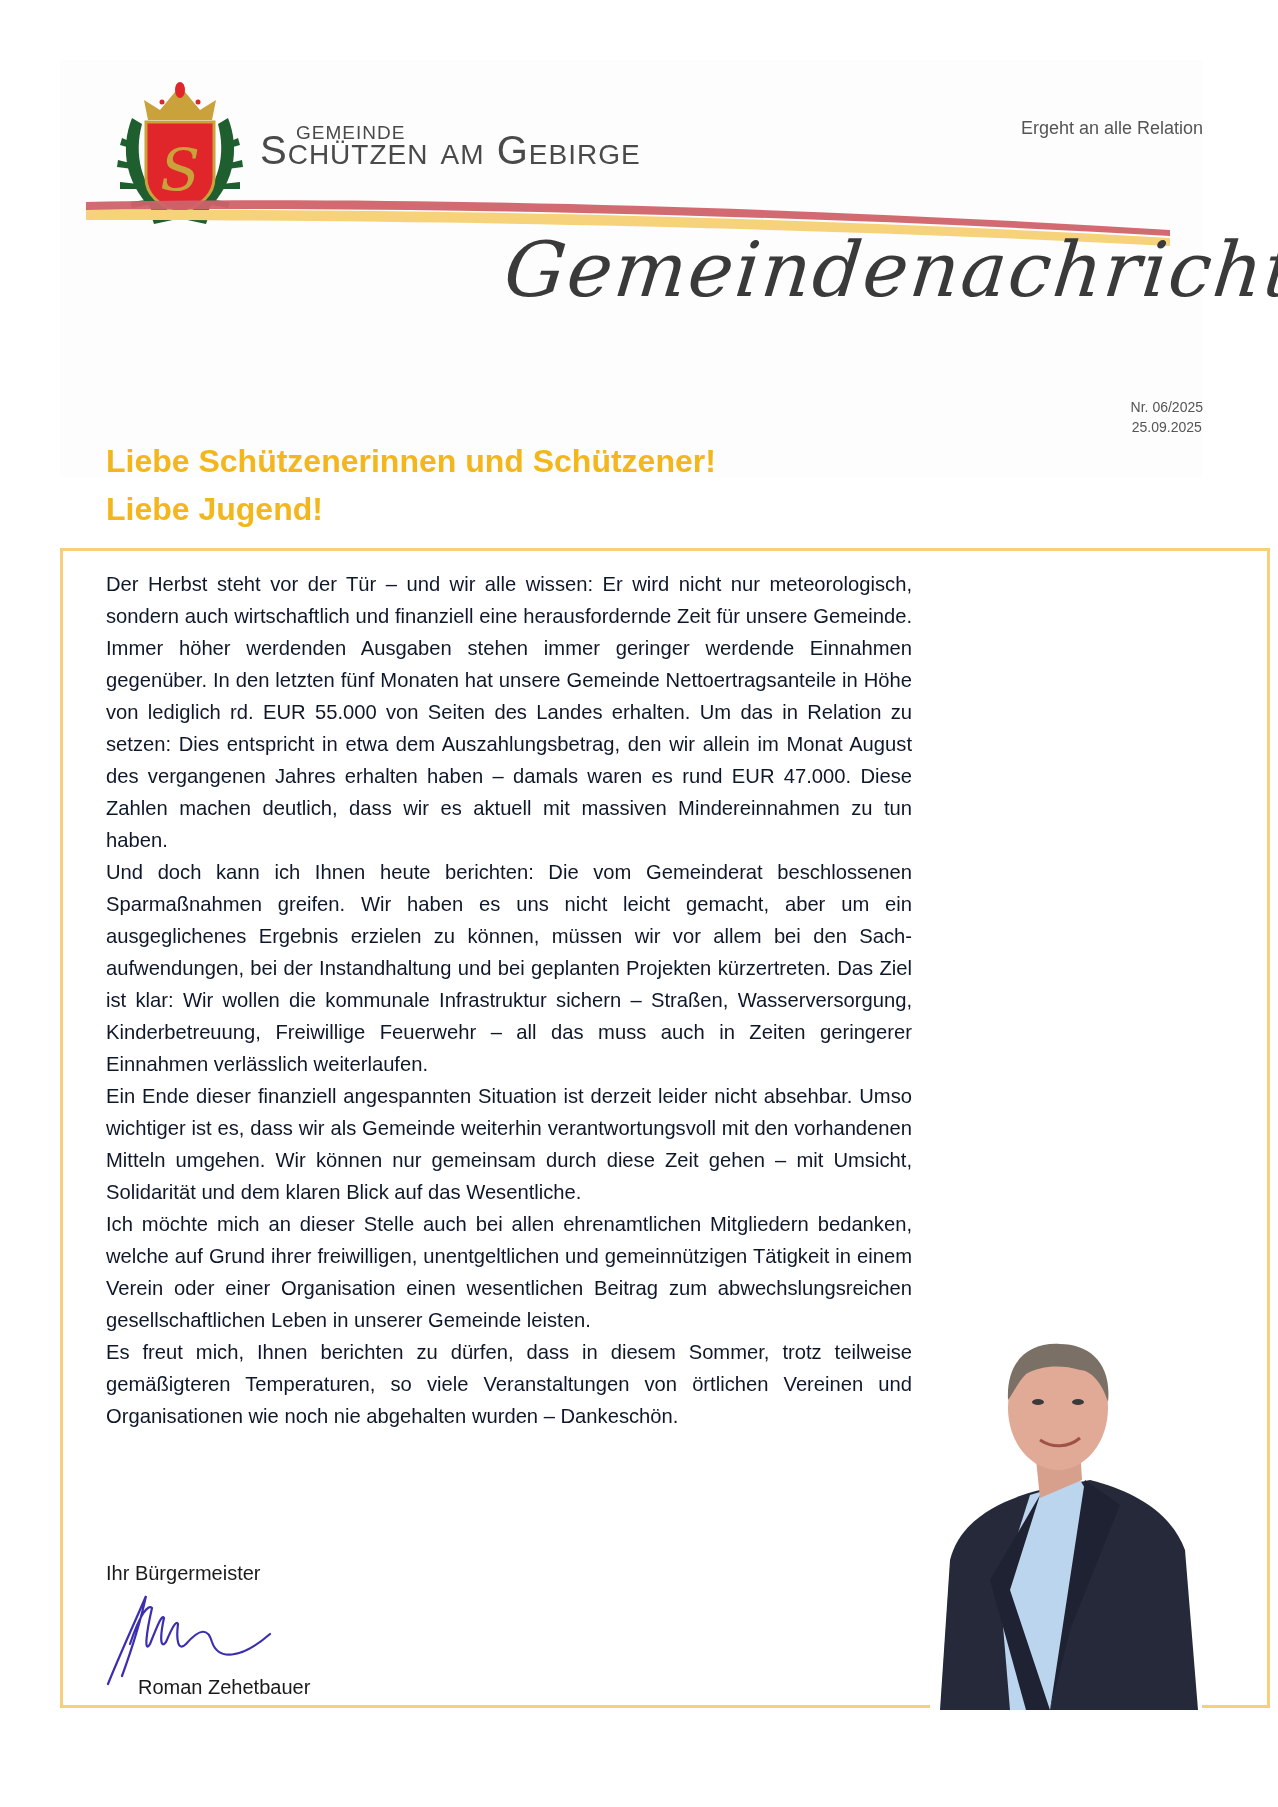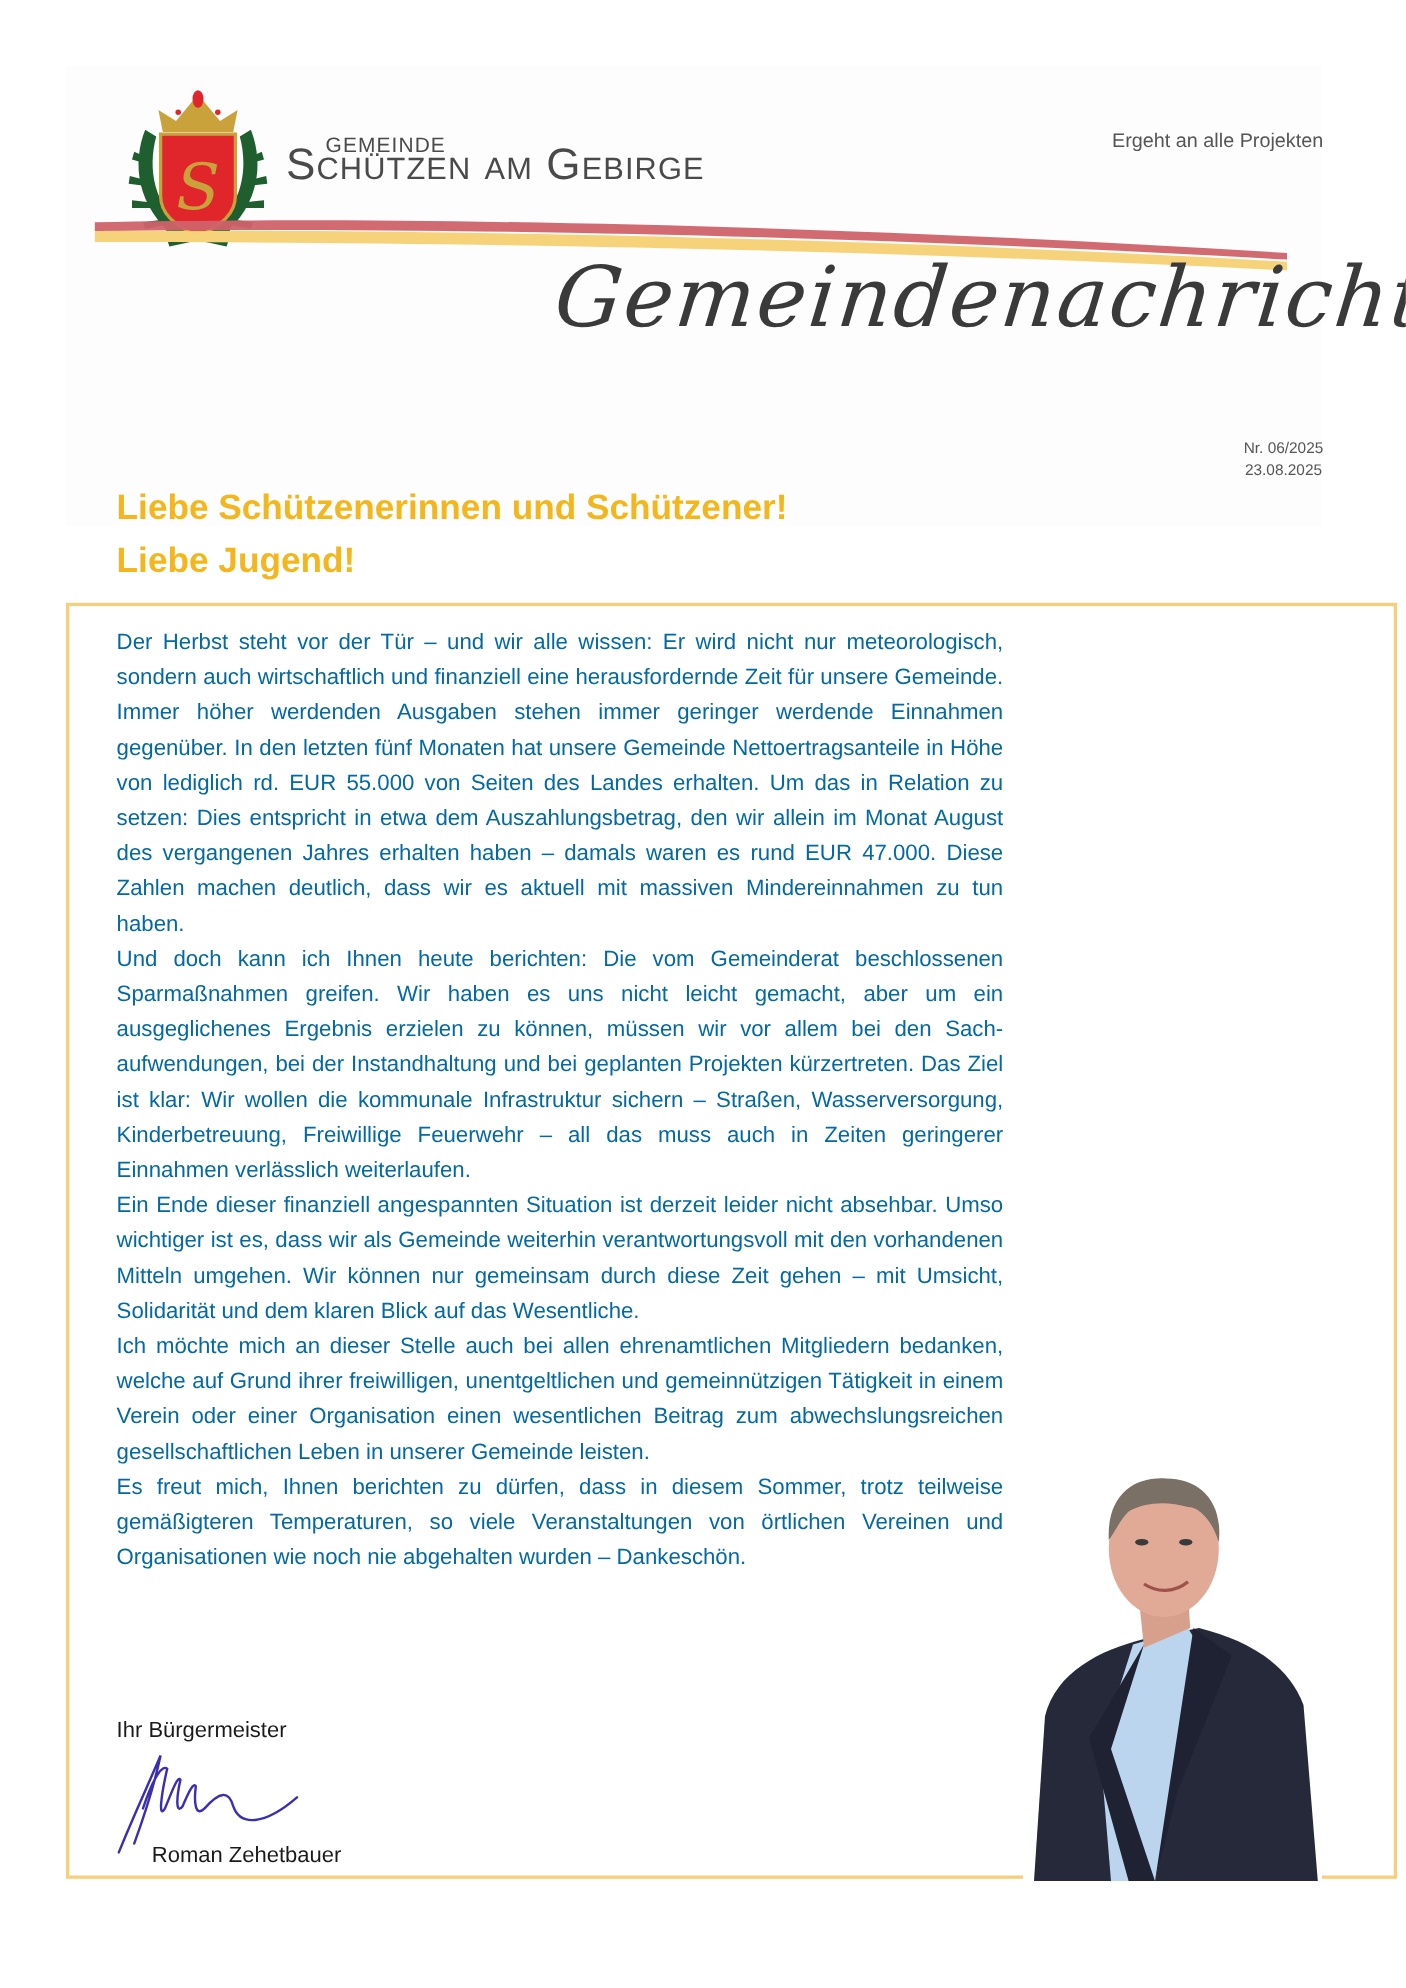--- a/index.html
+++ b/index.html
@@ -34,21 +34,21 @@
   }
   .greeting {
     position:absolute; left:106px; top:437px; color:#f3b71d; font-size:32px; font-weight:bold; line-height:48px;
   }
   .letter-box {
     position:absolute; left:60px; top:548px; width:1210px; height:1160px;
     border:3px solid #f7cf7a; box-sizing:border-box;
   }
   .letter-body {
     position:absolute; left:106px; top:568px; width:806px;
-    font-size:20.2px; line-height:32px; color:#0369a1; text-align:justify;
+    font-size:20.2px; line-height:32px; color:#0f172a; text-align:justify;
     hyphens:manual;
   }
   .letter-body p { margin:0; }
   .closing {
     position:absolute; left:106px; top:1562px; font-size:20px; color:#1a1a1a;
   }
   .signature { position:absolute; left:100px; top:1584px; width:210px; height:110px; }
   .signer-name {
     position:absolute; left:106px; top:1676px; font-size:20px; color:#1a1a1a;margin-left:32px;
   }
@@ -84,25 +84,25 @@
 <div class="brand-small">Gemeinde</div>
 <div class="brand-big">Schützen am Gebirge</div>
 
 <svg class="stripes" viewBox="0 0 1084 50" preserveAspectRatio="none">
   <path d="M0 6 C300 0 700 10 1084 34 L1084 40 C700 18 300 10 0 14 Z" fill="#d0626a" opacity="0.95"></path>
   <path d="M0 14 C300 12 700 20 1084 42 L1084 50 C700 30 300 24 0 24 Z" fill="#f6d37a"></path>
 </svg>
 
 <div class="script-title">Gemeindenachrichten</div>
 
-<div class="distribution">Ergeht an alle Projekten</div>
+<div class="distribution">Ergeht an alle Relation</div>
 
 <div class="issue-info">
   <div>Nr. 06/2025</div>
-  <div>23.08.2025</div>
+  <div>25.09.2025</div>
 </div>
 
 <div class="greeting">
   <div>Liebe Schützenerinnen und Schützener!</div>
   <div>Liebe Jugend!</div>
 </div>
 
 <div class="letter-box"></div>
 
 <div class="letter-body">

